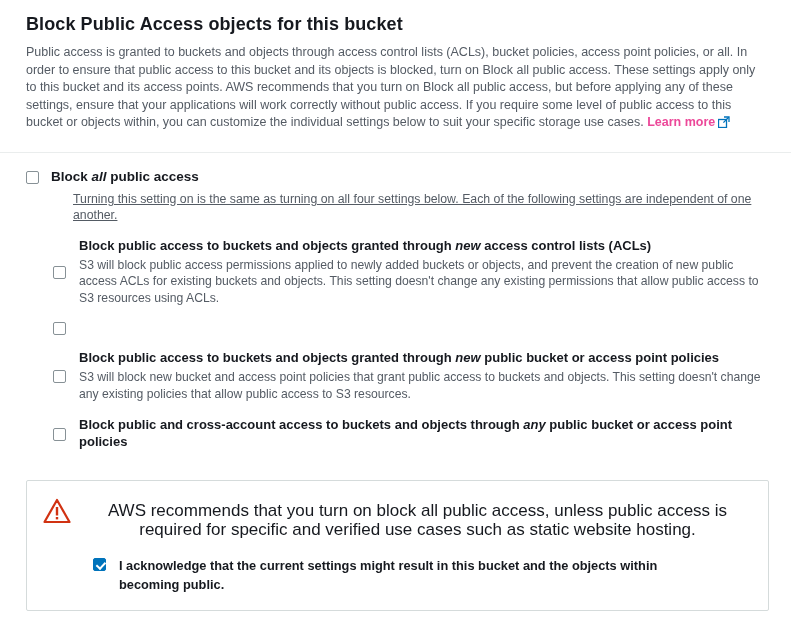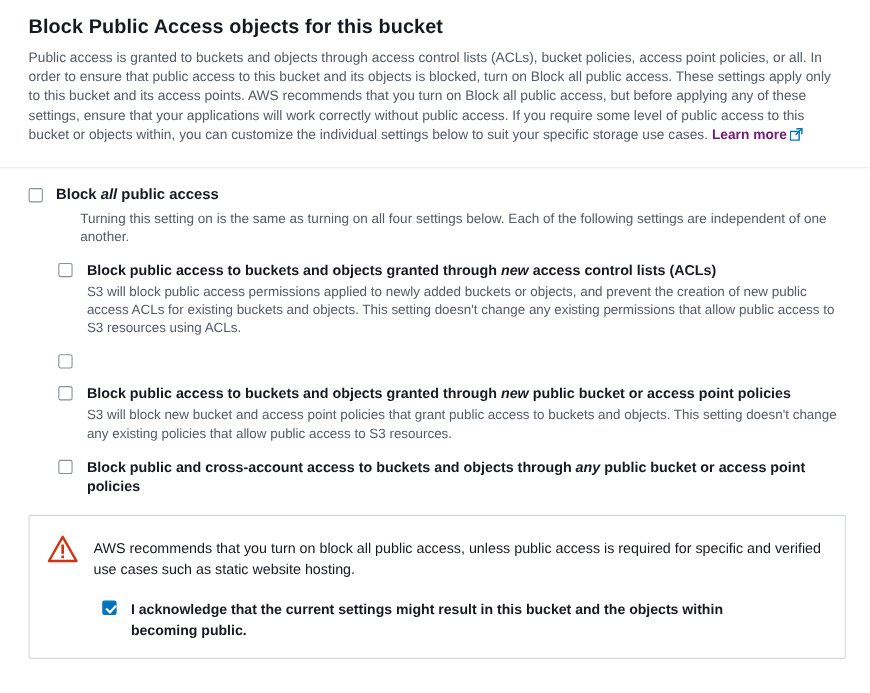--- a/index.html
+++ b/index.html
@@ -29,21 +29,21 @@
     letter-spacing: 0.1px;
   }
   .page-desc {
     font-size: 12.5px;
     line-height: 17.5px;
     color: #545b64;
     margin: 0;
     max-width: 760px;
   }
   .learn-more {
-    color: #701a75;
+    color: #ec4899;
     text-decoration: none;
     font-weight: bold;
     white-space: nowrap;
     text-align: center;
   }
   .ext-icon {
     display: inline-block;
     vertical-align: -2px;
     margin-left: 3px;
   }
@@ -92,31 +92,32 @@
     color: #16191f;
     margin-left: 12px;
     line-height: 16px;
   }
   .master-label i { font-style: italic; }
   .master-note {
     font-size: 12.3px;
     color: #545b64;
     margin: 6px 0 0 47px;
     line-height: 16px;
+    text-decoration: underline;
   }
   .sub-list {
     margin-top: 14px;
     padding-left: 27px;
   }
   .sub-item {
     display: flex;
-    align-items: flex-start;
+    align-items: center;
     margin-bottom: 14px;
   }
-  .sub-item:last-child { margin-bottom: 4px; }
+  .sub-item:last-child { margin-bottom: 16px; }
   .sub-text {
     margin-left: 13px;
     max-width: 713px;
   }
   .sub-title {
     font-size: 13px;
     font-weight: bold;
     color: #16191f;
     line-height: 17px;
   }
@@ -144,24 +145,25 @@
     margin-top: 1px;
   }
   .warn-body { margin-left: 14px; flex: 1; }
   .warn-title {
     font-size: 13.5px;
     font-weight: bold;
     color: #16191f;
     line-height: 18px;
   }
   .warn-desc {
-    font-size: 13px;
+    font-size: 17px;
     color: #16191f;
     line-height: 19px;
     margin-top: 4px;
+    text-align: center;
   }
   .ack-row {
     display: flex;
     align-items: flex-start;
     margin-top: 17px;
     padding-left: 8px;
   }
   .ack-label {
     font-size: 12.8px;
     font-weight: bold;

